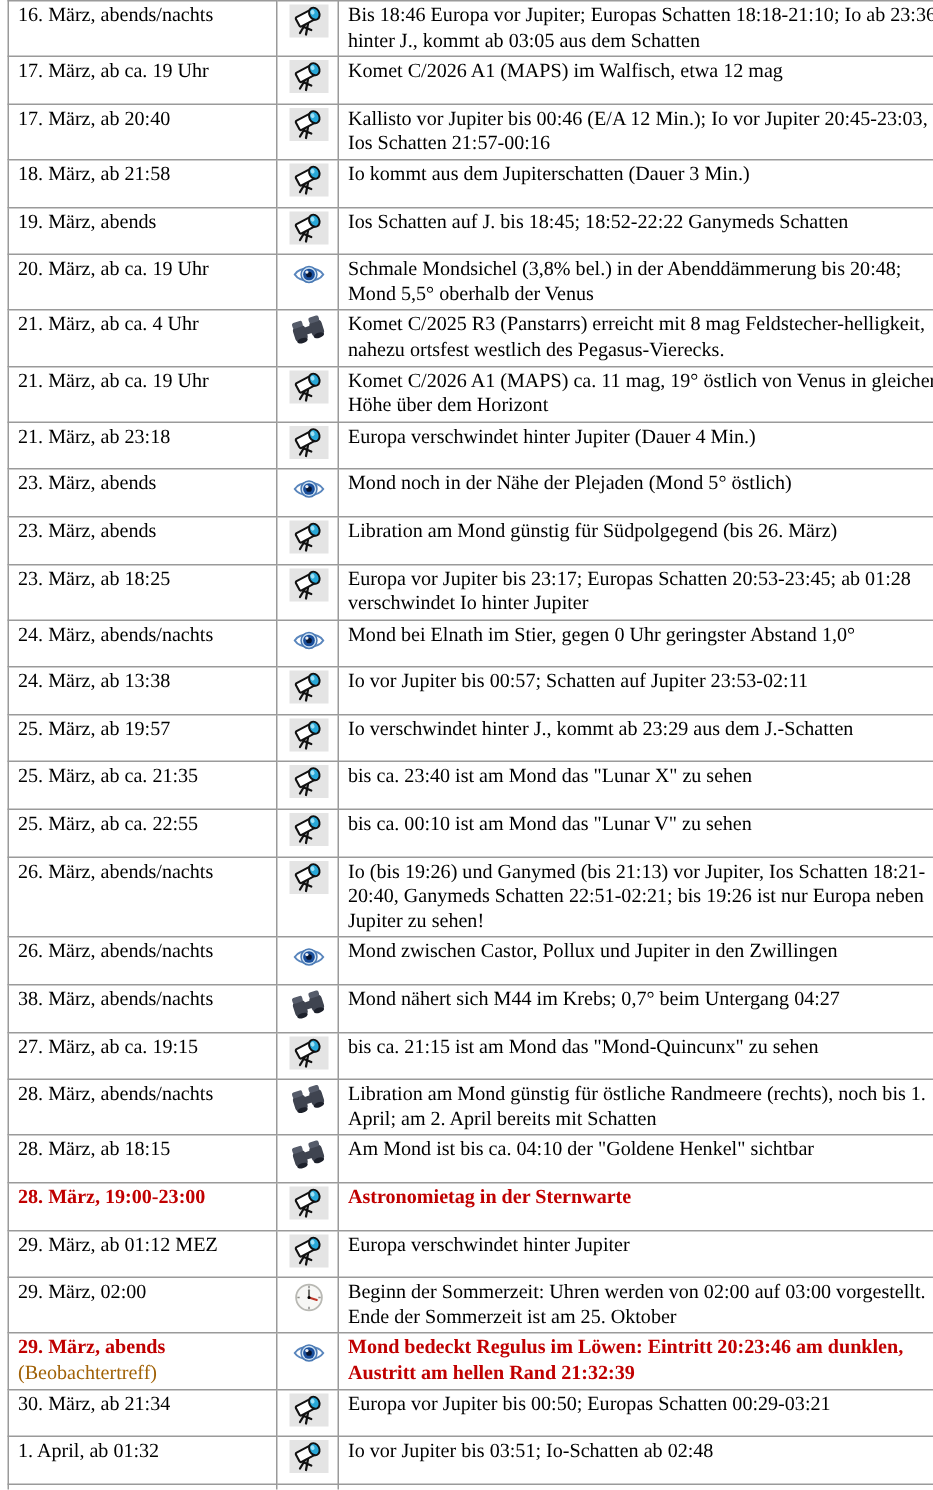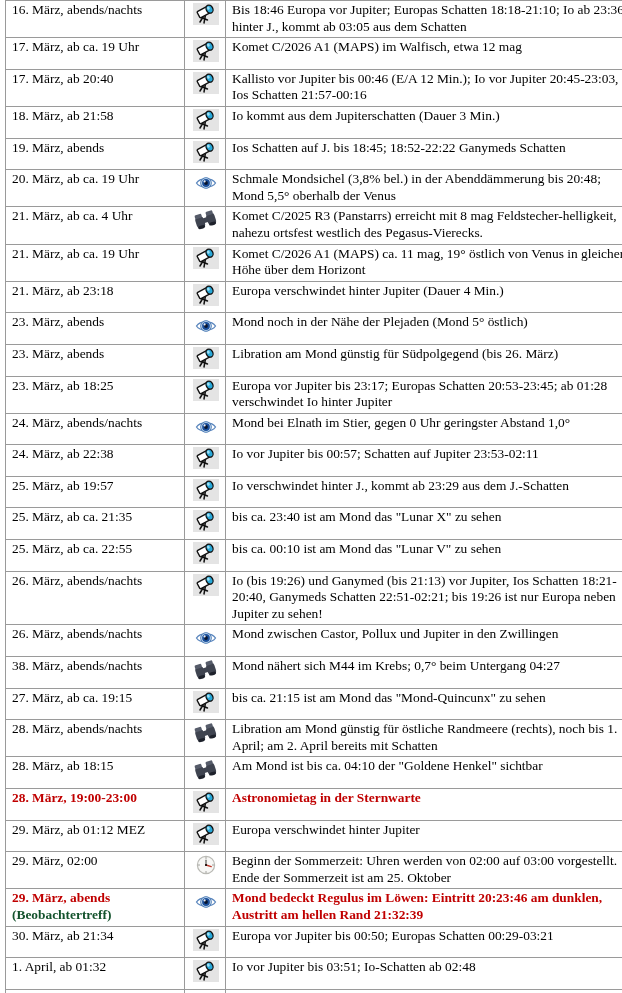--- a/index.html
+++ b/index.html
@@ -48,22 +48,22 @@
   td.col-desc {
     width: 400px;
   }
 
   .row-red td.col-date,
   .row-red td.col-desc {
     color: #C00000;
     font-weight: bold;
   }
   .sub-green {
-    color: #14532d;
-    font-weight: bold;
+    color: #a16207;
+    font-weight: normal;
     display: block;
   }
 
   
   .icon-wrap {
     display: inline-block;
     position: relative;
     width: 26px;
     height: 22px;
     margin-top: 1px;
@@ -267,21 +267,21 @@
         <td class="col-icon"><span class="icon-wrap"><svg width="26" height="22" viewBox="0 0 26 22">
               <path d="M3.5 11 C7 5.5, 19 5.5, 22.5 11 C19 16.5, 7 16.5, 3.5 11 Z" fill="#ffffff" stroke="#5a86bd" stroke-width="1.3"></path>
               <circle cx="13" cy="11" r="5.3" fill="#cfe2f2" stroke="#4a7ab5" stroke-width="1"></circle>
               <circle cx="13" cy="11" r="3.9" fill="#1a4f9c"></circle>
               <circle cx="13" cy="11" r="1.9" fill="#07142e"></circle>
               <circle cx="11.6" cy="9.4" r="1.1" fill="#ffffff" opacity="0.9"></circle>
             </svg></span></td>
         <td class="col-desc">Mond bei Elnath im Stier, gegen 0 Uhr geringster Abstand 1,0°</td>
       </tr>
       <tr>
-        <td class="col-date"><span>24. März, ab 22:38</span></td>
+        <td class="col-date"><span>24. März, ab 13:38</span></td>
         <td class="col-icon"><span class="icon-wrap icon-telescope"><svg width="26" height="22" viewBox="0 0 26 22">
               <g stroke="#111" stroke-width="1.5" fill="none" stroke-linecap="round">
                 <path d="M13 9 L11 20"></path>
                 <path d="M13 9 L7 19"></path>
                 <path d="M9.5 15 L14.5 17"></path>
               </g>
               <g transform="rotate(-28 13 8)">
                 <rect x="4.5" y="4.5" width="12" height="7" rx="1" fill="#ffffff" stroke="#111" stroke-width="1.4"></rect>
                 <ellipse cx="17" cy="8" rx="3.3" ry="4.2" fill="#29a8d8" stroke="#111" stroke-width="1.3"></ellipse>
                 <ellipse cx="16.4" cy="6.6" rx="1.3" ry="1.6" fill="#9ee0f5" stroke="none"></ellipse>

